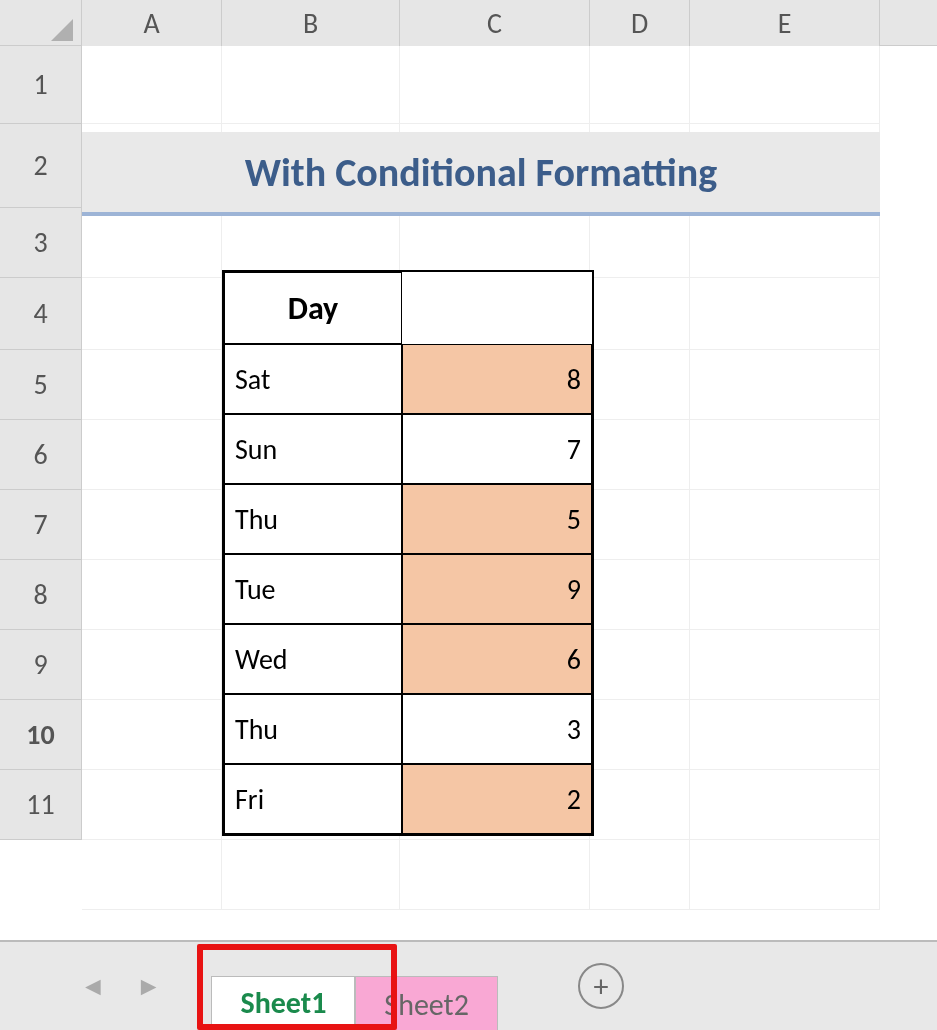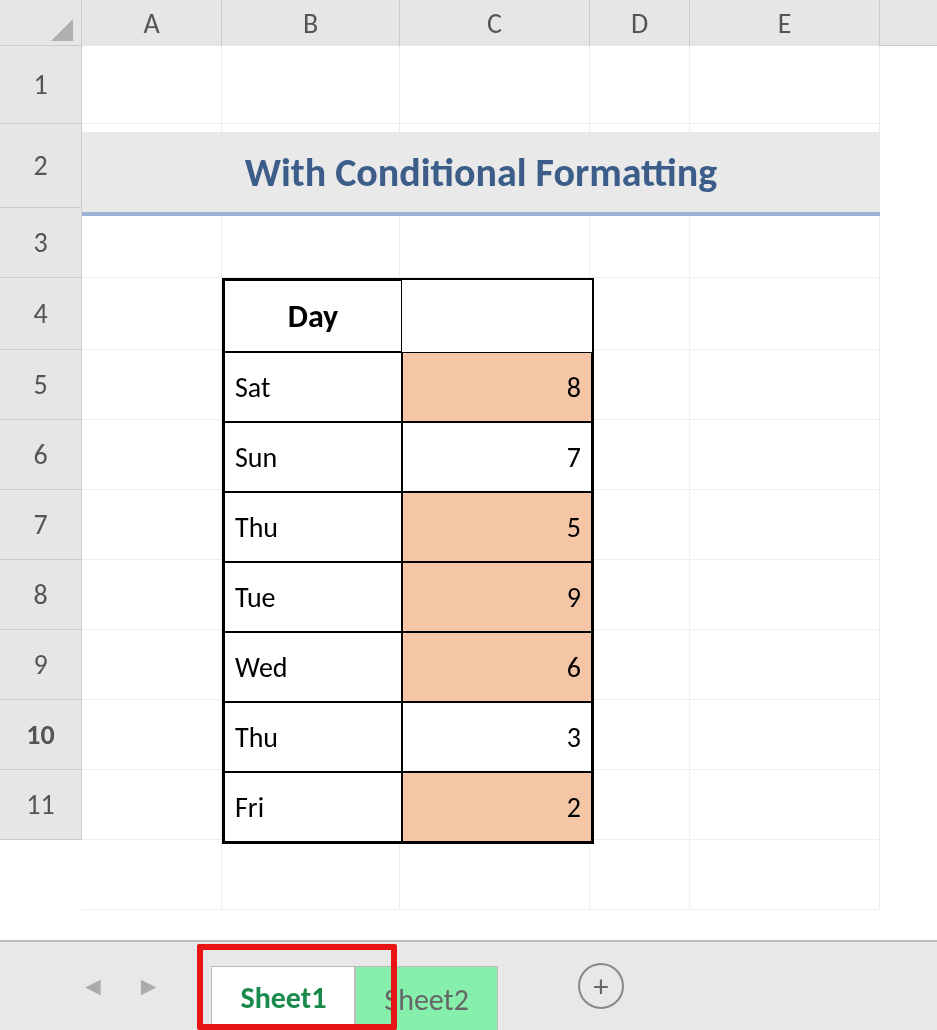--- a/index.html
+++ b/index.html
@@ -166,32 +166,32 @@
   .tab {
     background: #fff;
     border-top: 1px solid #bbb;
     border-left: 1px solid #bbb;
     border-right: 1px solid #bbb;
     padding: 10px 28px 8px 28px;
     font-size: 30px;
     color: #555;
     position: relative;
     margin-top: 18px;
-    height: 64px;
+    height: 54px;
     display:flex;
     align-items:center;
   }
   .tab.active {
     color: #1a8a4c;
     font-weight: bold;
     border-bottom: 5px solid #1a8a4c;
     background:#fff;
   }
   .tab.inactive {
-    background: #86efac;
+    background: #f9a8d4;
     color: #666;
     margin-top: 28px;
   }
   .red-box {
     position:absolute;
     border: 6px solid #e81313;
     border-radius: 2px;
     z-index: 20;
     pointer-events:none;
   }
@@ -319,21 +319,21 @@
         <div class="cell cA"></div>
         <div class="cell cB"></div>
         <div class="cell cC"></div>
         <div class="cell cD"></div>
         <div class="cell cE"></div>
       </div>
   </div>
 
   <div class="title-banner" style="left:82px; top:132px; width:798px; height:84px;">With Conditional Formatting</div>
 
-  <div class="dtable" style="left:222px; top:278px;">
+  <div class="dtable" style="left:222px; top:270px;">
     <div class="drow">
       <div class="dcell dhead dcol-day">Day</div>
     </div>
     <div class="drow">
       <div class="dcell dcol-day">Sat</div>
       <div class="dcell dcol-hours hl">8</div>
     </div>
     <div class="drow">
       <div class="dcell dcol-day">Sun</div>
       <div class="dcell dcol-hours">7</div>

